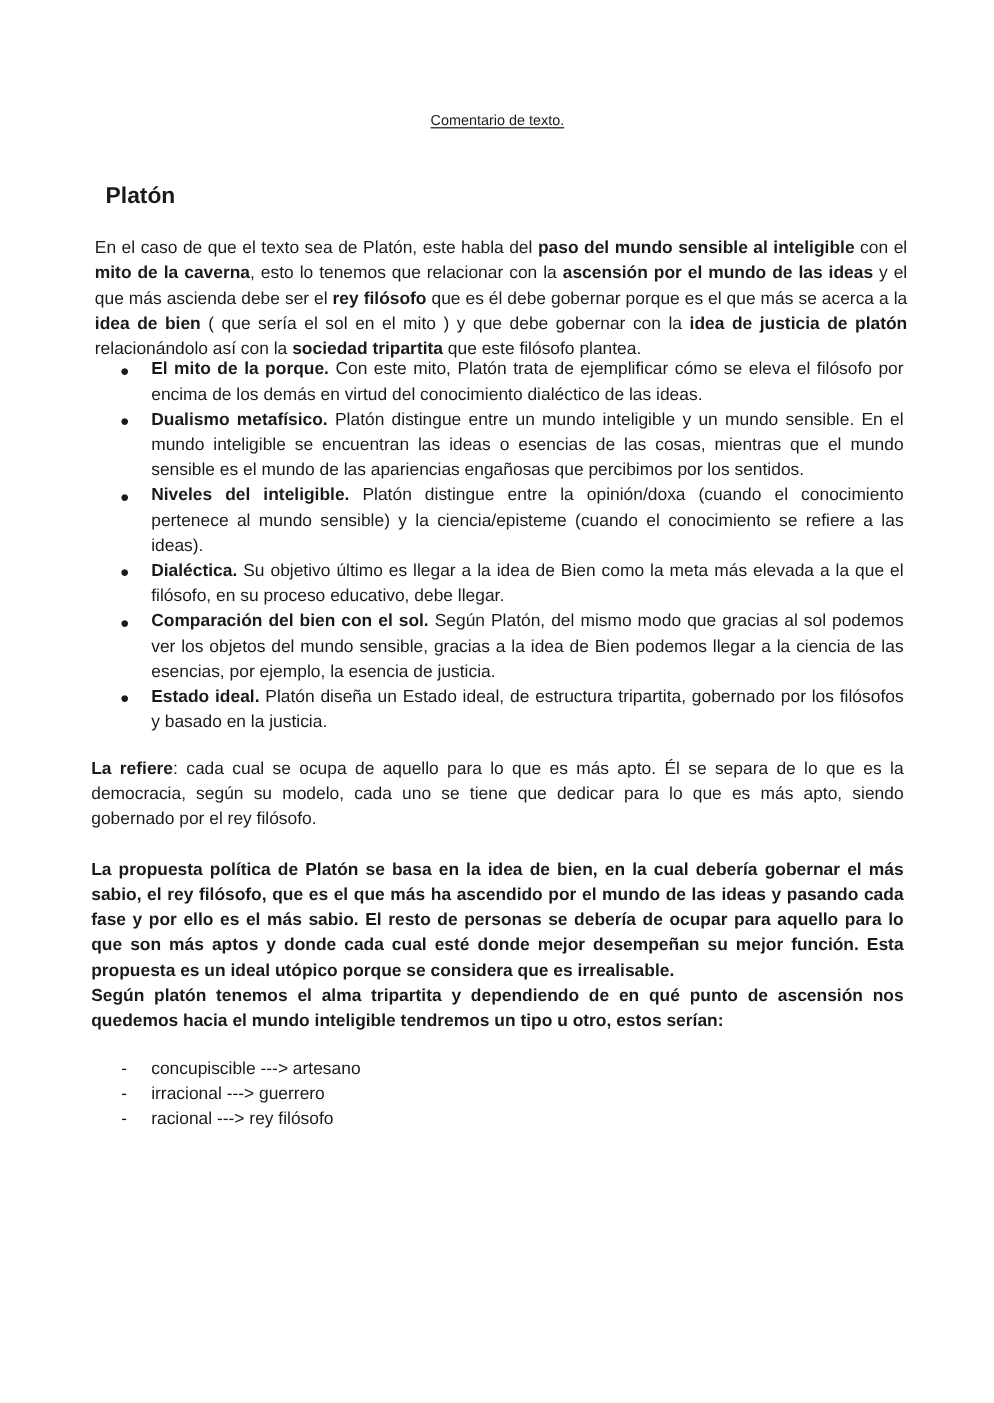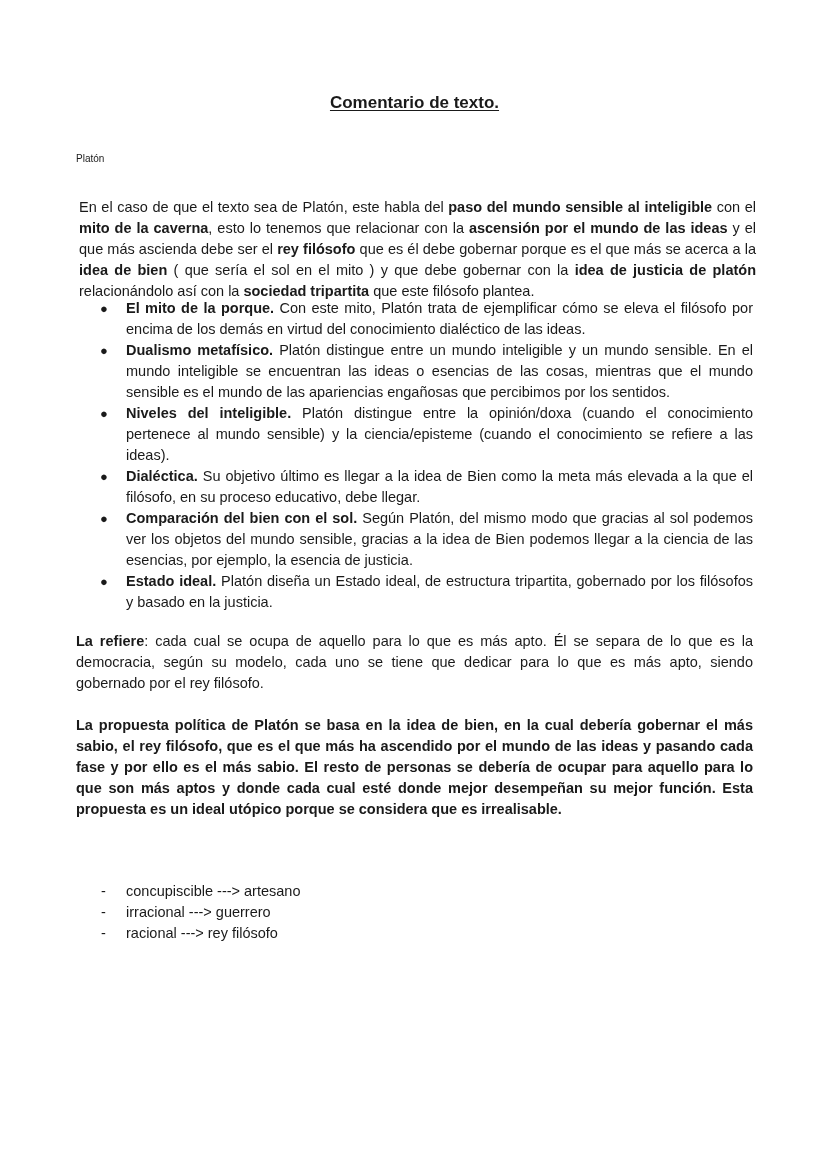--- a/index.html
+++ b/index.html
@@ -20,31 +20,31 @@
       left: 76px;
       top: 0;
       width: 677px;
     }
     .doc-title {
       position: absolute;
       top: 93px;
       left: 0;
       width: 677px;
       text-align: center;
-      font-size: 17px;
-      font-weight: bold;
+      font-size: 12px;
+      font-weight: normal;
       text-decoration: underline;
       text-underline-offset: 2px;
     }
     .section-heading {
       position: absolute;
       top: 153px;
-      left: 0;
-      font-size: 10px;
-      font-weight: normal;
+      left: 12px;
+      font-size: 19px;
+      font-weight: bold;
     }
     .body-block {
       position: absolute;
       left: 0;
       width: 677px;
       font-size: 14.5px;
       line-height: 21px;
       text-align: justify;
     }
     .intro { top: 194px; }
@@ -113,20 +113,21 @@
     <li><span class="dot">●</span><b>Comparación del bien con el sol.</b><span> Según Platón, del mismo modo que gracias al sol podemos ver los objetos del mundo sensible, gracias a la idea de Bien podemos llegar a la ciencia de las esencias, por ejemplo, la esencia de justicia.</span></li>
     <li><span class="dot">●</span><b>Estado ideal.</b><span> Platón diseña un Estado ideal, de estructura tripartita, gobernado por los filósofos y basado en la justicia.</span></li>
   </ul>
 
   <p class="body-block justicia" style="margin:0;">
     <b>La refiere</b><span>: cada cual se ocupa de aquello para lo que es más apto. Él se separa de lo que es la democracia, según su modelo, cada uno se tiene que dedicar para lo que es más apto, siendo gobernado por el rey filósofo.</span>
   </p>
 
   <div class="body-block propuesta">
     <div>La propuesta política de Platón se basa en la idea de bien, en la cual debería gobernar el más sabio, el rey filósofo, que es el que más ha ascendido por el mundo de las ideas y pasando cada fase y por ello es el más sabio. El resto de personas se debería de ocupar para aquello para lo que son más aptos y donde cada cual esté donde mejor desempeñan su mejor función. Esta propuesta es un ideal utópico porque se considera que es irrealisable.</div>
+    <div>Según platón tenemos el alma tripartita y dependiendo de en qué punto de ascensión nos quedemos hacia el mundo inteligible tendremos un tipo u otro, estos serían:</div>
   </div>
 
   <ul class="dash-list">
     <li><span class="dash">-</span><span>concupiscible ---&gt; artesano</span></li>
     <li><span class="dash">-</span><span>irracional ---&gt; guerrero</span></li>
     <li><span class="dash">-</span><span>racional ---&gt; rey filósofo</span></li>
   </ul>
 
 </div>
 

